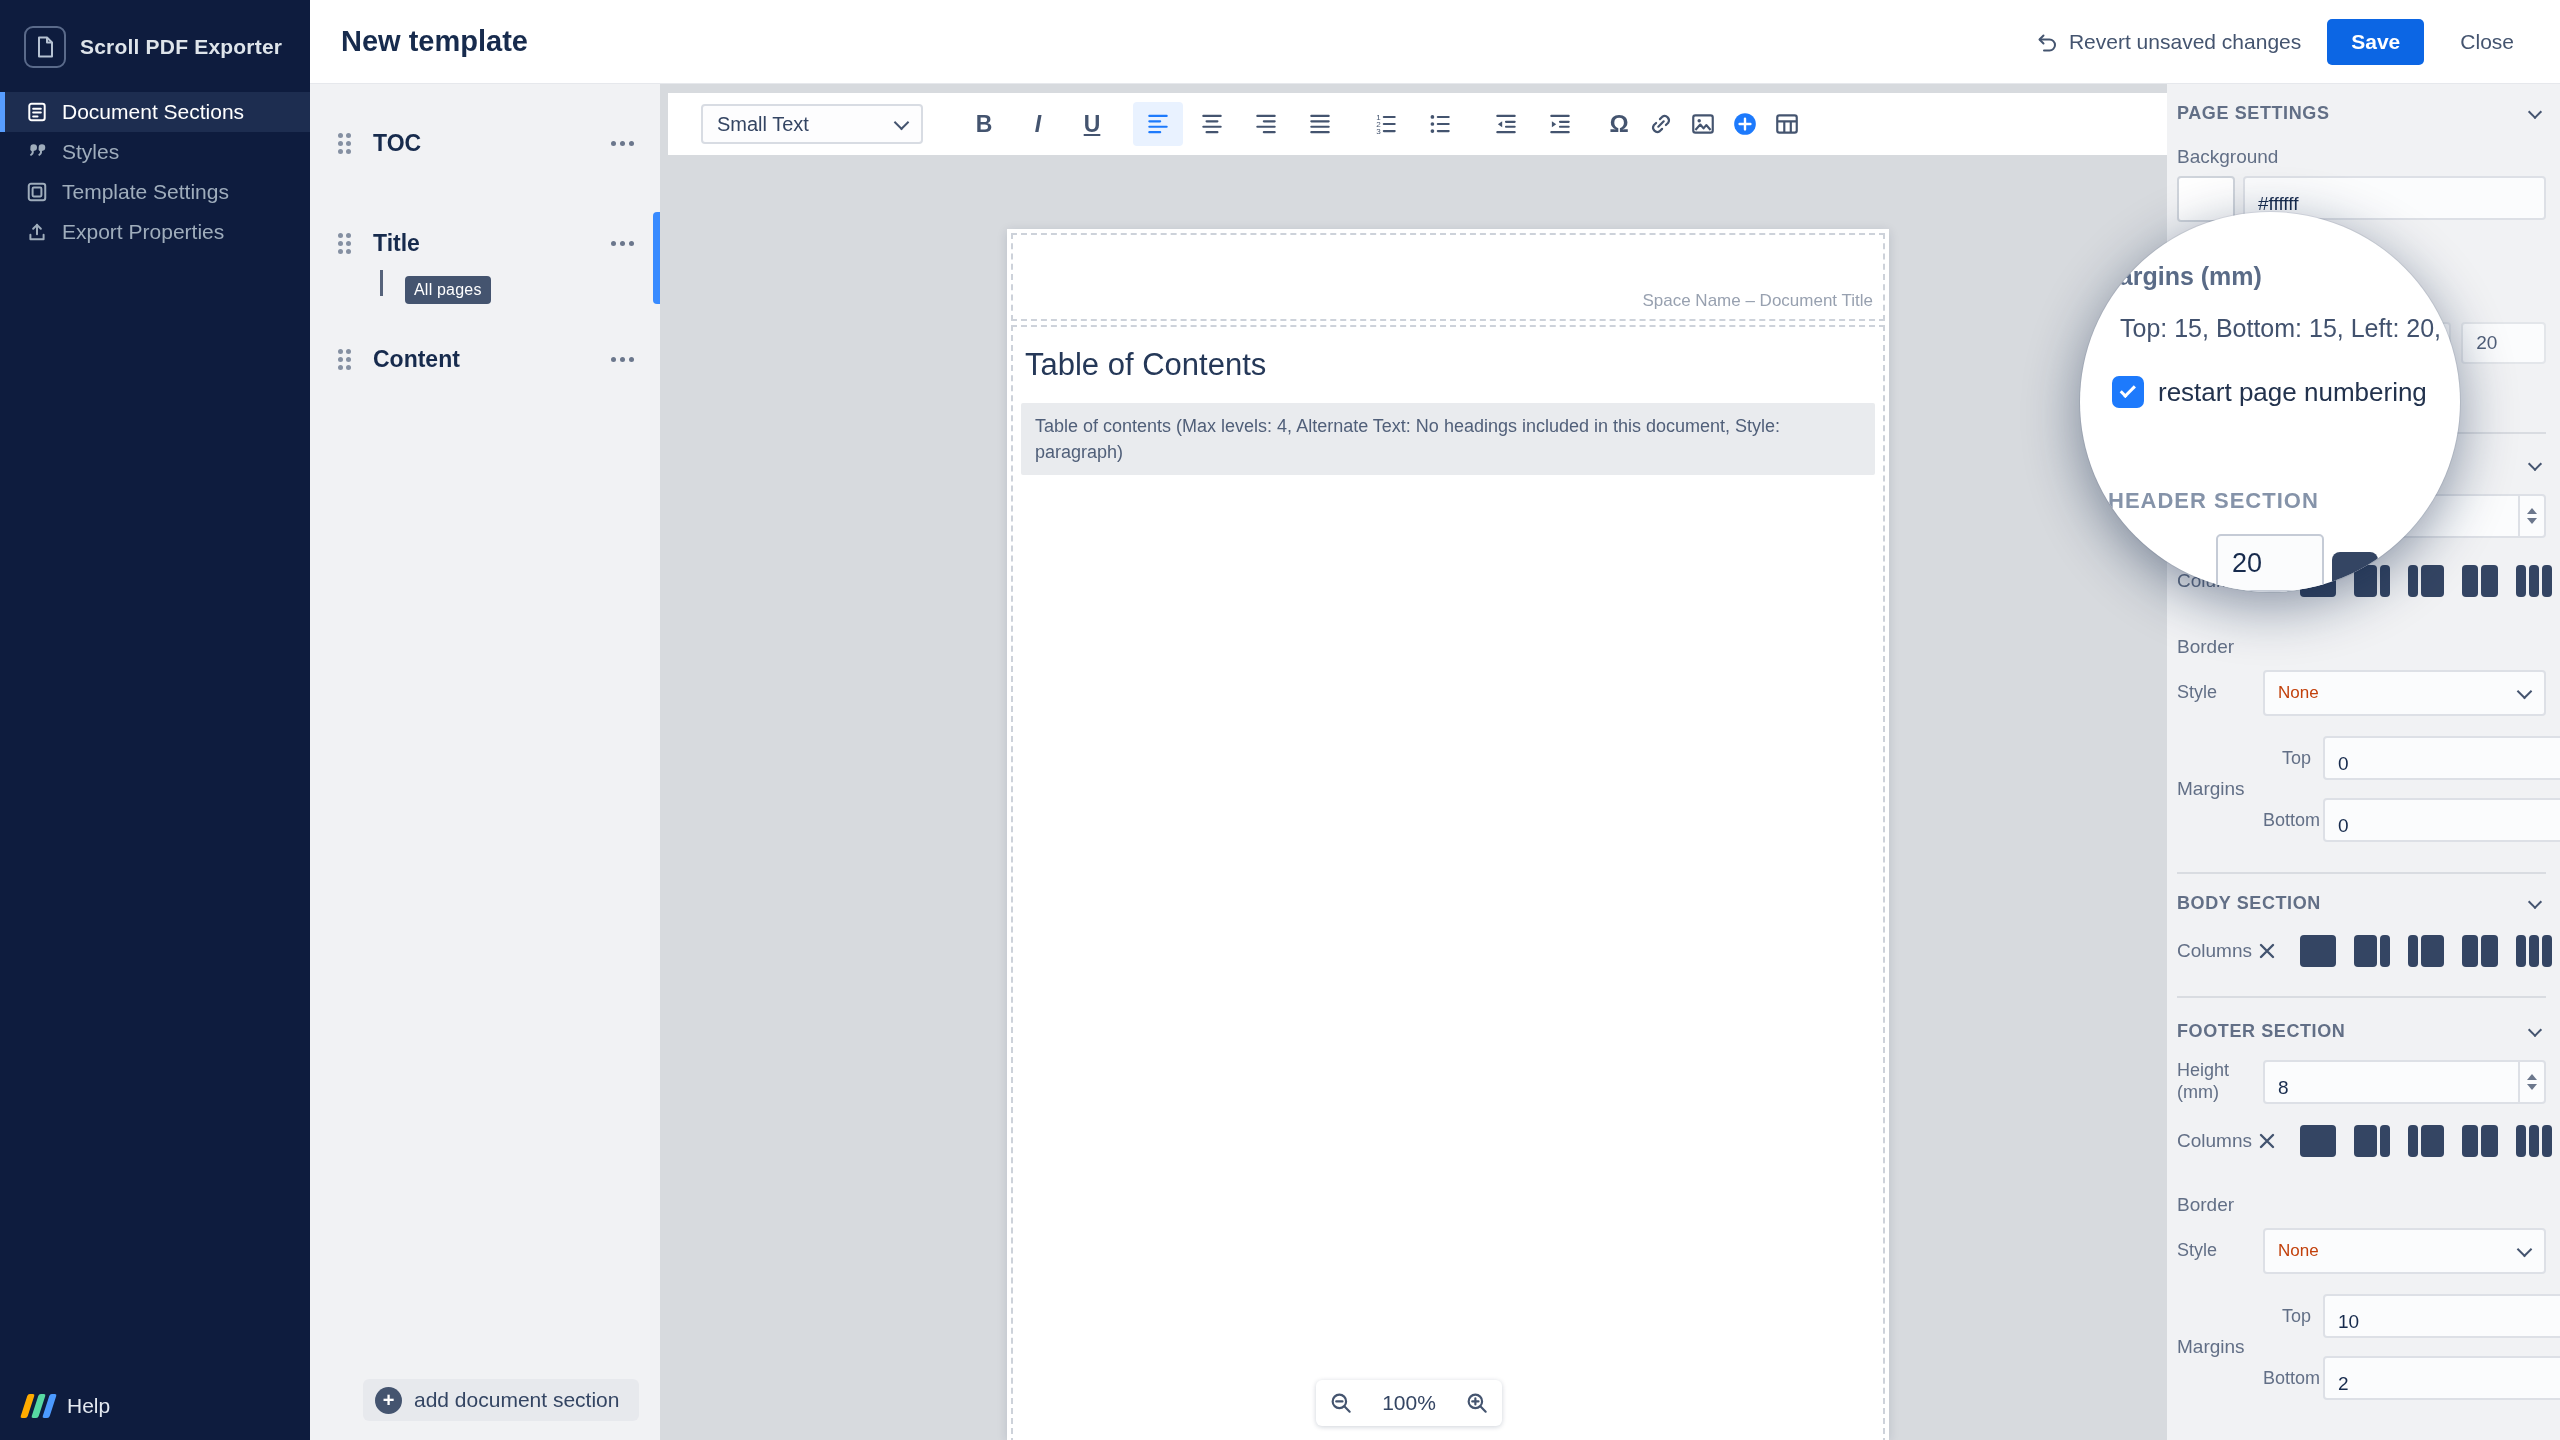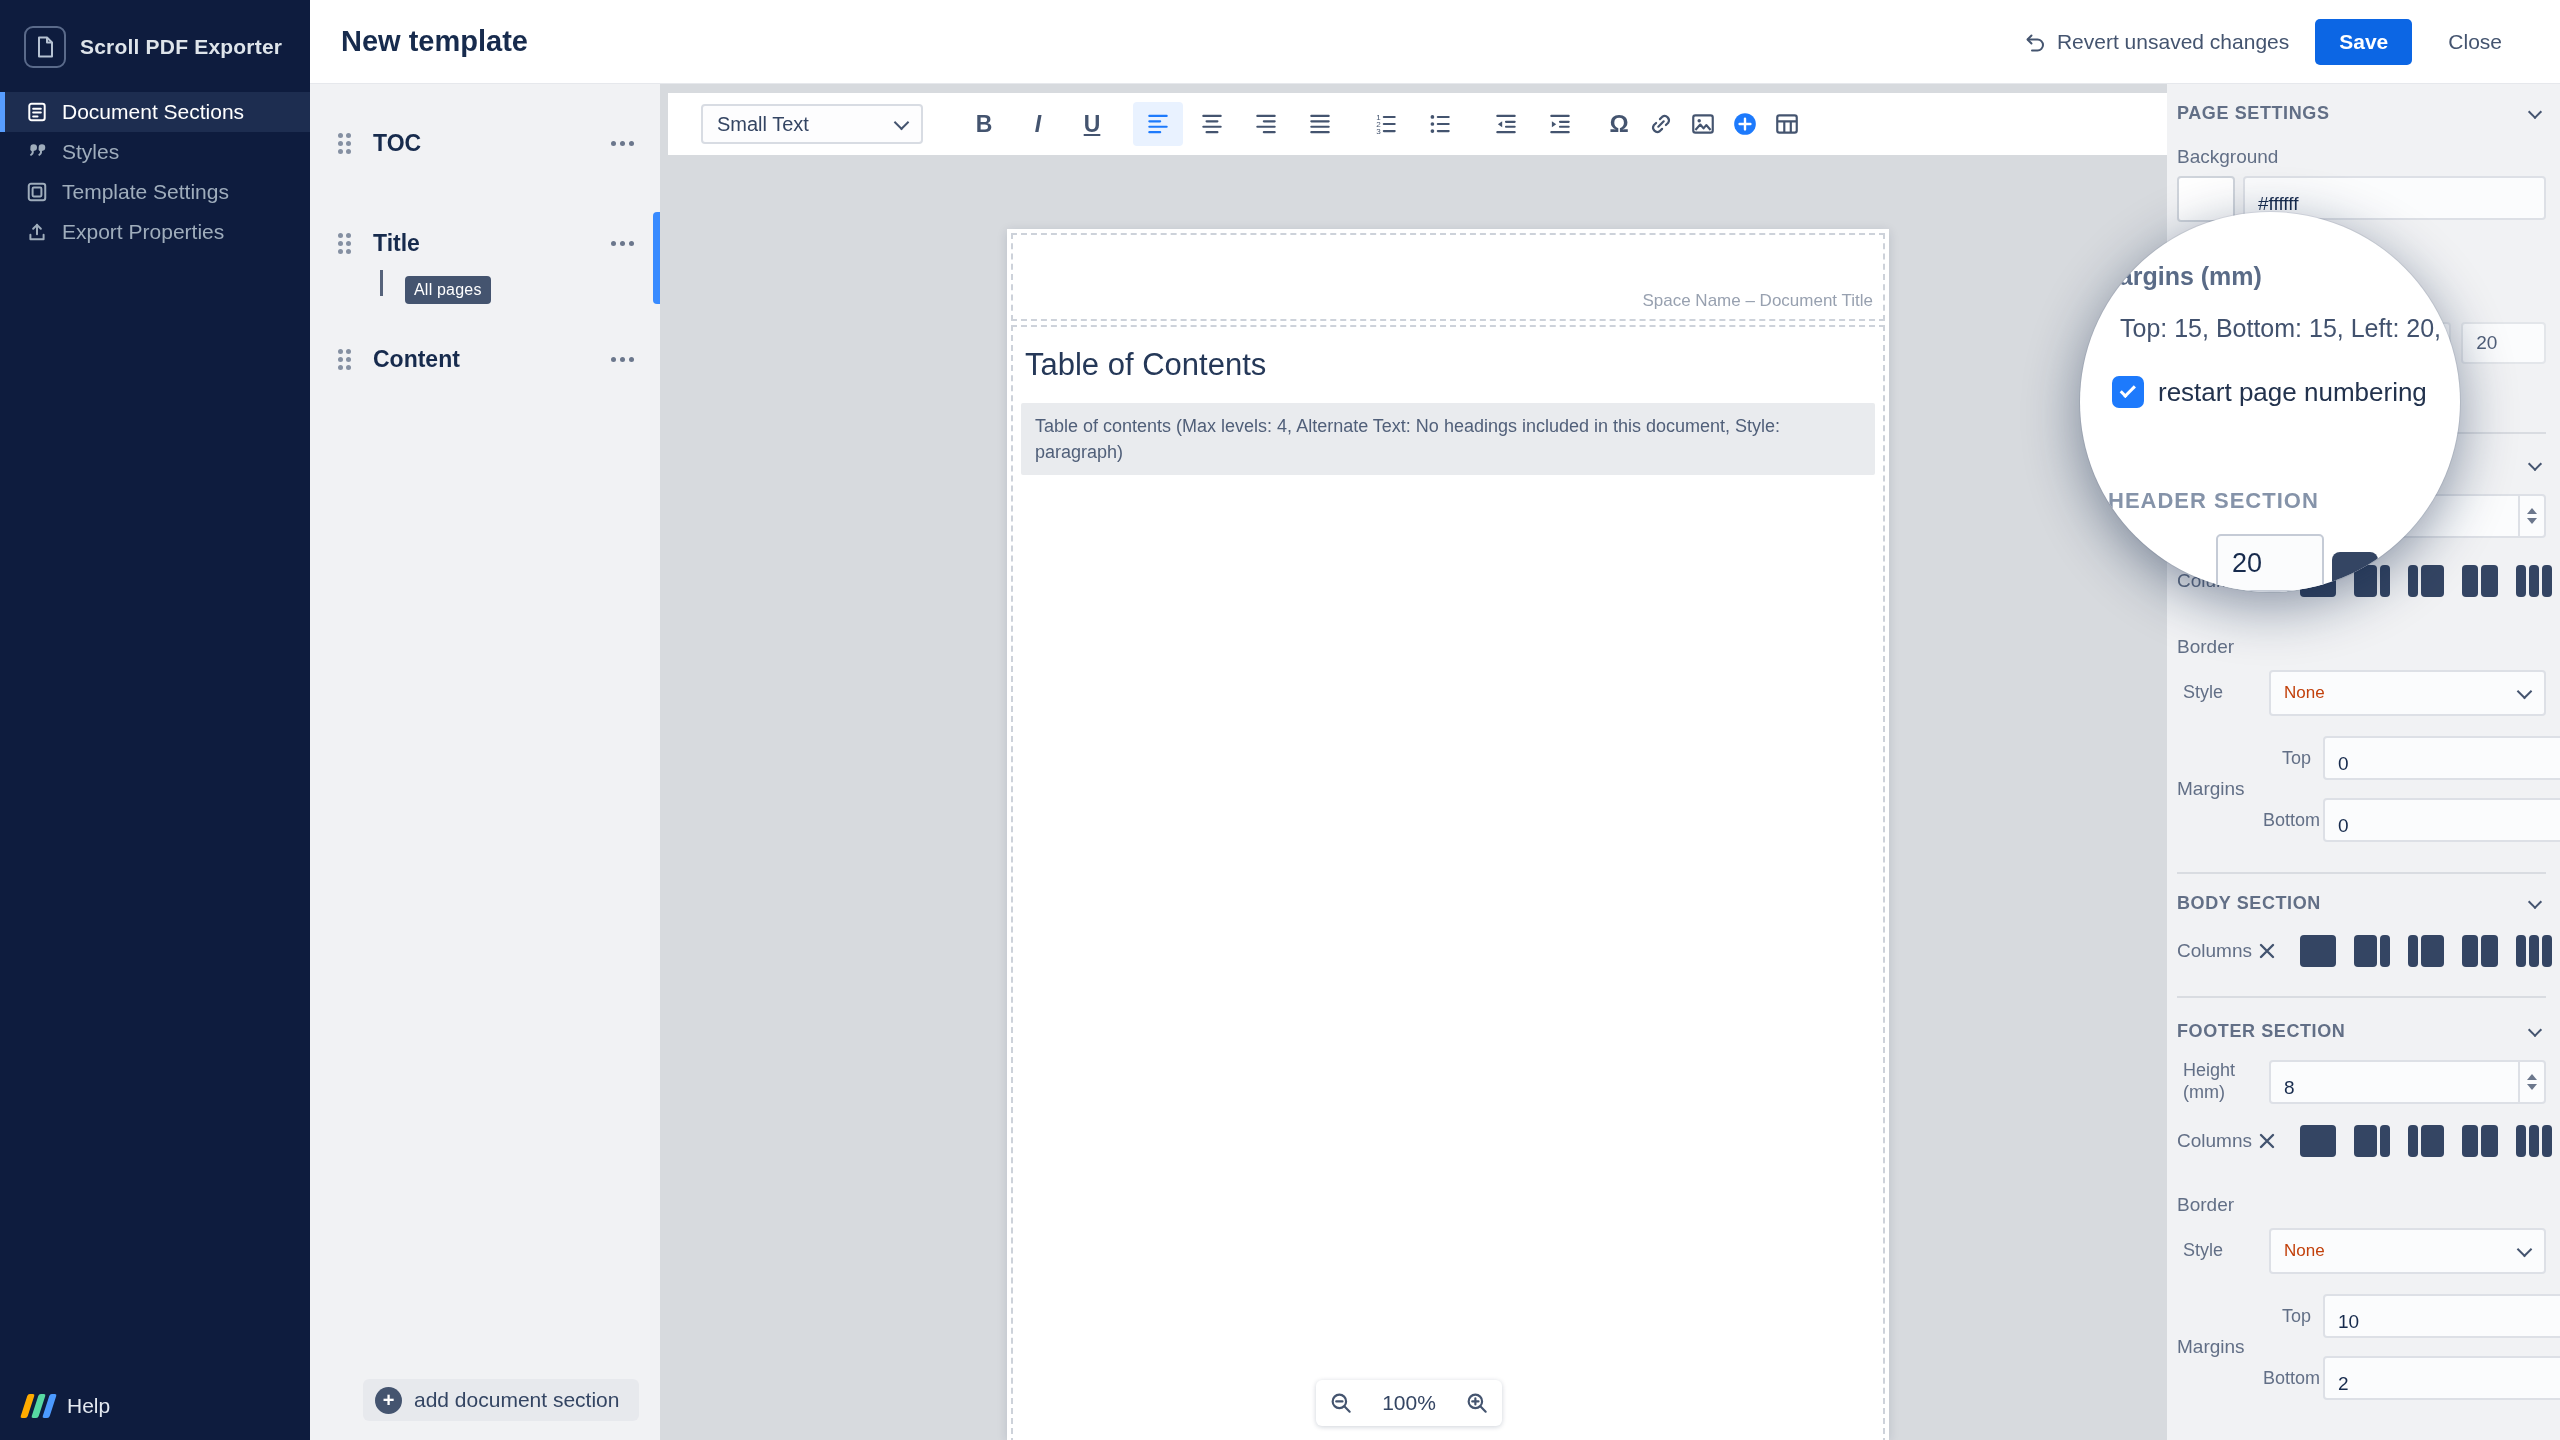--- a/index.html
+++ b/index.html
@@ -18,21 +18,21 @@
   .help-row { position:absolute; left:24px; bottom:22px; display:flex; align-items:center; gap:14px; color:#e4e9f0; font-size:21px; cursor:pointer; }
   .kbars { display:flex; gap:4px; transform:skewX(-18deg); }
   .kbars i { display:block; width:7px; height:24px; border-radius:2px; }
   .kbars i:nth-child(1){ background:#ffab00; }
   .kbars i:nth-child(2){ background:#57d9a3; }
   .kbars i:nth-child(3){ background:#4c9aff; }
 
   
   .topbar { position:absolute; left:310px; top:0; width:2250px; height:84px; background:#ffffff; border-bottom:1px solid #e6e8ec; display:flex; align-items:center; z-index:20; }
   .topbar-title { margin-left:31px; font-size:29px; font-weight:700; color:#172b4d; }
-  .topbar-right { margin-left:auto; display:flex; align-items:center; gap:26px; padding-right:48px;justify-content:space-between; }
+  .topbar-right { margin-left:auto; display:flex; align-items:center; gap:26px; padding-right:36px;justify-content:space-between; }
   .revert { display:flex; align-items:center; gap:10px; color:#44546f; font-size:21px; cursor:pointer; }
   .btn-save { background:#0c66e4; color:#ffffff; font-size:21px; font-weight:600; border:none; border-radius:5px; padding:11px 24px; cursor:pointer; }
   .btn-close { background:transparent; color:#44546f; font-size:21px; border:none; padding:11px 10px; cursor:pointer; }
 
   
   .sections-panel { position:absolute; left:310px; top:84px; width:350px; height:1356px; background:#f1f2f4; z-index:5; }
   .sec-row { display:flex; align-items:center; height:62px; padding:0 26px 0 28px; cursor:pointer; }
   .sec-row .name { margin-left:22px; font-size:23px; font-weight:700; color:#172b4d; }
   .sec-row .dots { margin-left:auto; }
   .drag { width:13px; height:21px; position:relative; }
@@ -79,21 +79,21 @@
   .zoom-btn { display:flex; align-items:center; cursor:pointer; }
 
   
   .rpanel { position:absolute; left:2167px; top:84px; width:393px; height:1356px; background:#f1f2f4; padding:14px 14px 0 10px; z-index:5; }
   .rp-sec-head { display:flex; align-items:center; height:30px; cursor:pointer; }
   .rp-sec-title { font-size:18px; font-weight:700; color:#626f86; letter-spacing:.6px; }
   .rp-sec-head .chev { margin:-2px 6px 0 auto; width:10px; height:10px; border-width:2px; border-color:#44546f; }
   .rp-label { font-size:19px; color:#626f86; }
   .rp-divider { border-top:2px solid #d9dce1; }
   .field-row { display:flex; align-items:center; }
-  .fr-label { width:86px; flex:0 0 86px; font-size:18px; color:#626f86; line-height:1.2;margin-left:6px; }
+  .fr-label { width:86px; flex:0 0 86px; font-size:18px; color:#626f86; line-height:1.2; }
   .input { flex:1; height:44px; background:#fbfcfd; border:2px solid #dde0e6; border-radius:4px; display:flex; align-items:center; overflow:hidden; }
   .input input { flex:1; min-width:0; border:none; outline:none; background:transparent; font-family:"Liberation Sans",sans-serif; font-size:19px; color:#172b4d; padding:0 0 0 13px;margin-top:12px; }
   .stepper { width:26px; align-self:stretch; border-left:2px solid #dde0e6; display:flex; flex-direction:column; align-items:center; justify-content:center; gap:4px; cursor:pointer; }
   .tri-up { width:0; height:0; border-left:5px solid transparent; border-right:5px solid transparent; border-bottom:6px solid #6b778c; }
   .tri-down { width:0; height:0; border-left:5px solid transparent; border-right:5px solid transparent; border-top:6px solid #6b778c; }
   .select { flex:1; height:46px; background:#fbfcfd; border:2px solid #dde0e6; border-radius:4px; display:flex; align-items:center; cursor:pointer; }
   .select .val { padding-left:13px; font-size:17px; color:#c2410c; }
   .swatch { width:58px; height:46px; background:#ffffff; border:2px solid #cfd4db; border-radius:4px; flex:0 0 58px; cursor:pointer; }
   .bg-row { display:flex; gap:8px; margin-top:8px; }
   .mini-row { display:flex; gap:10px; margin-top:36px; }

